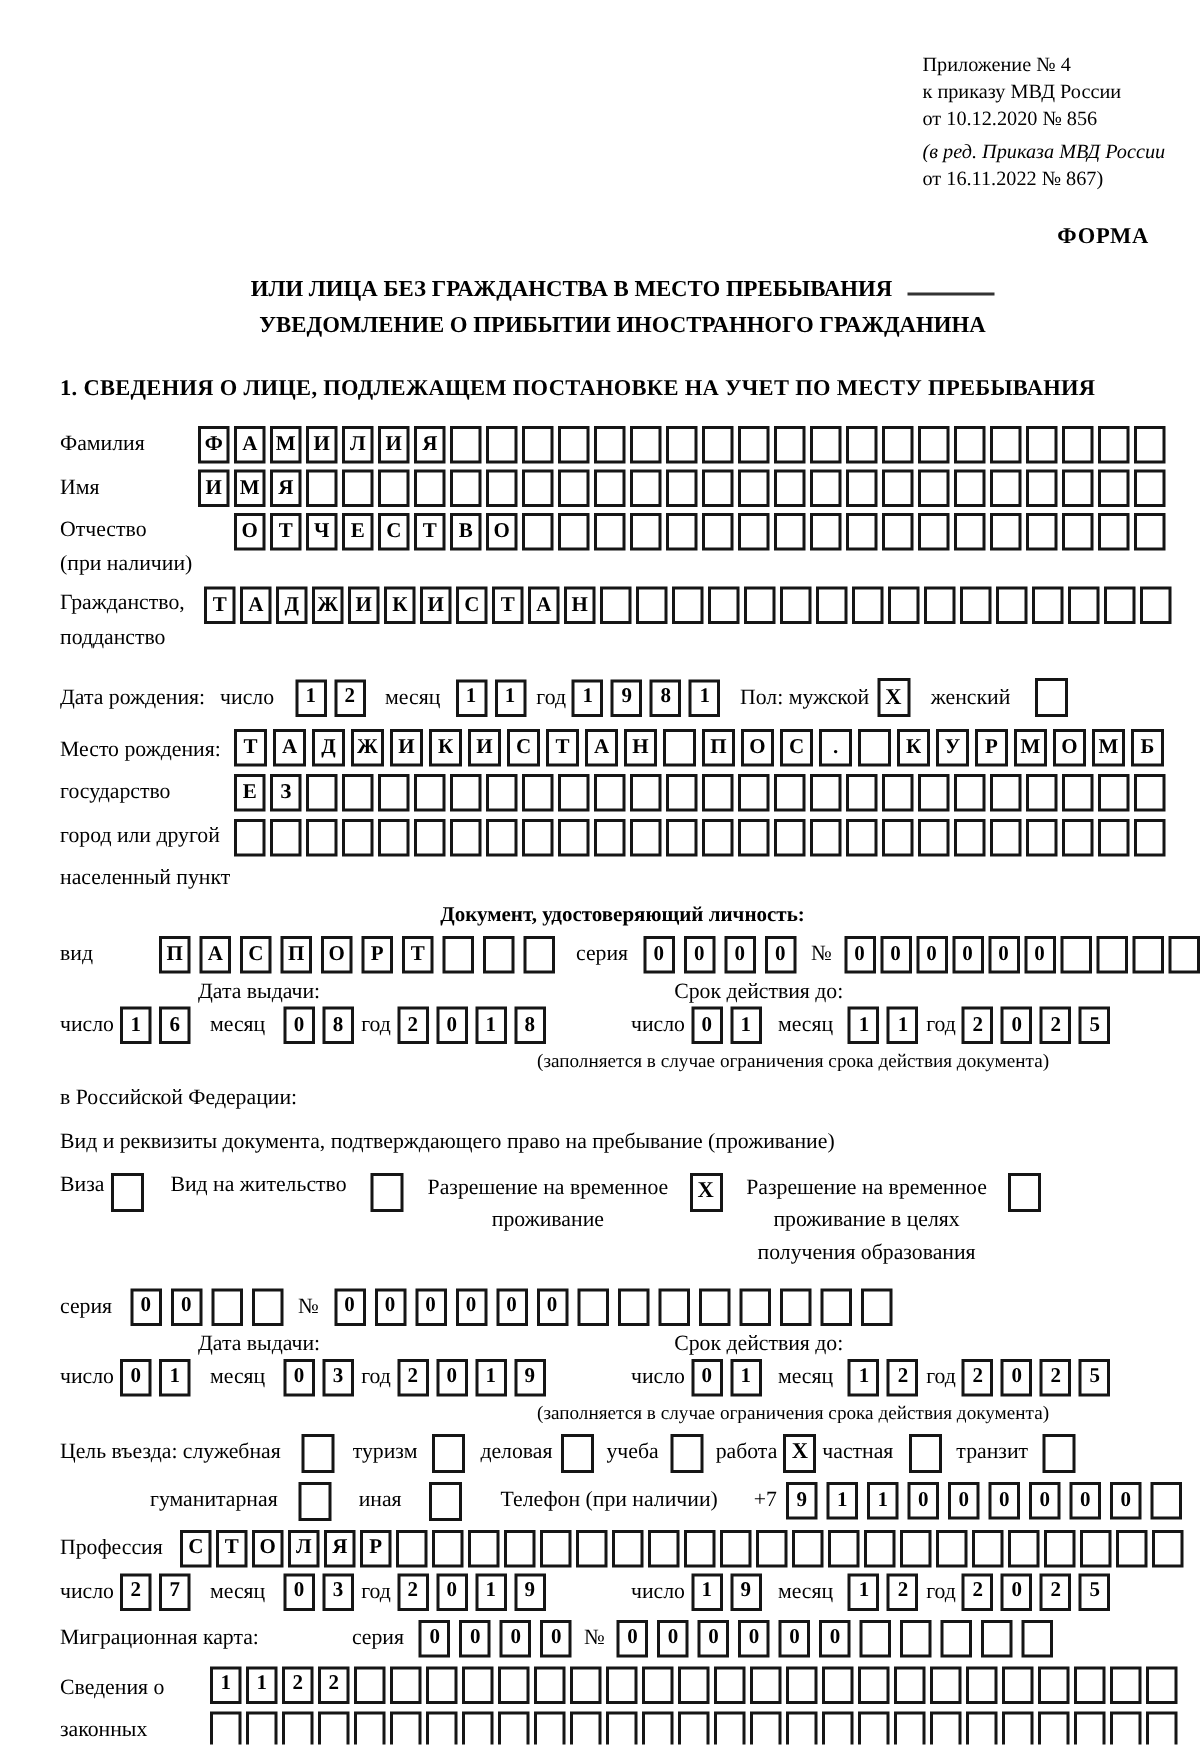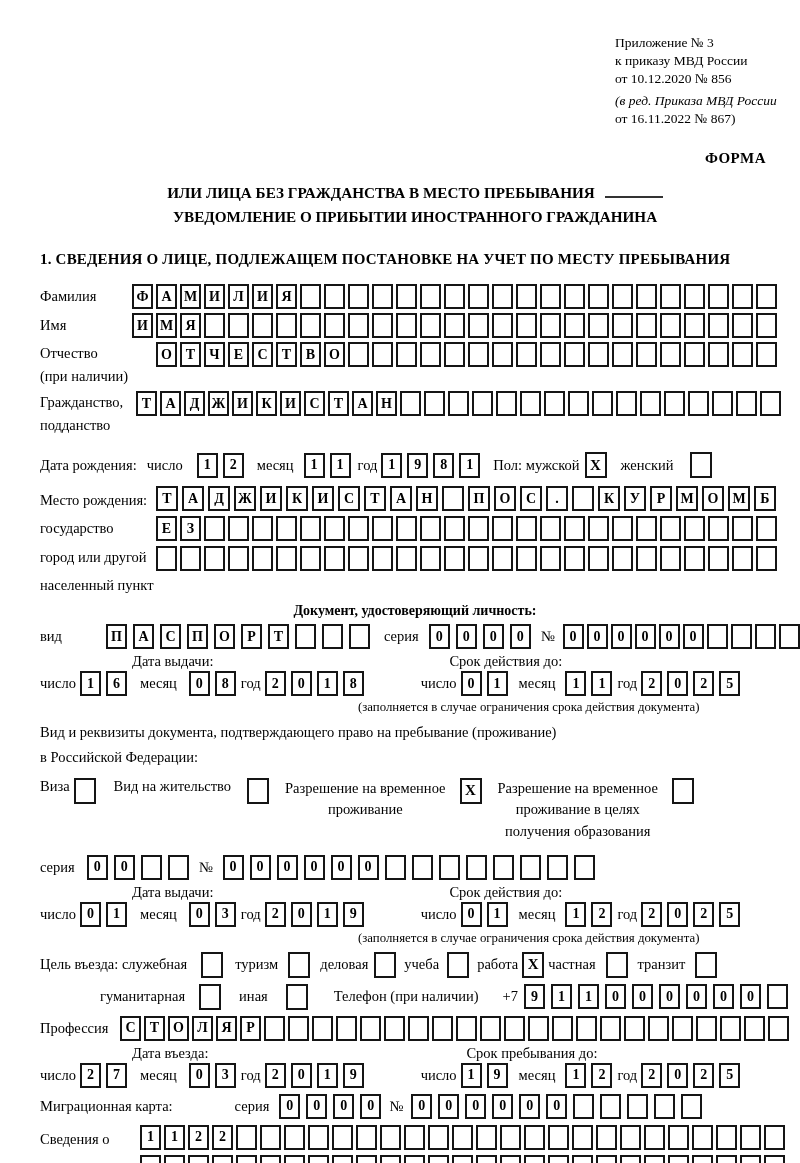--- a/index.html
+++ b/index.html
@@ -45,21 +45,21 @@
   .intro { font-size:14.5px; line-height:1.6; margin-top:6px; }
   .chk-text { text-align:center; line-height:1.5; }
   .stack > .cells { margin-bottom:5px; }
 </style>
 </head>
 <body>
 
 <div class="page">
 
   <div class="hdr">
-    <div>Приложение № 3</div>
+    <div>Приложение № 4</div>
     <div>к приказу МВД России</div>
     <div>от 10.12.2020 № 856</div>
     <div class="ed">(в ред. Приказа МВД России</div>
     <div>от 16.11.2022 № 867)</div>
   </div>
 
   <div class="forma">ФОРМА</div>
 
   <div class="title">
     <div><span>ИЛИ ЛИЦА БЕЗ ГРАЖДАНСТВА В МЕСТО ПРЕБЫВАНИЯ</span><span class="u-line"></span></div>
@@ -398,22 +398,22 @@
     <div class="cells dt" style="margin-left:4px">
         <span class="cell">2</span>
         <span class="cell">0</span>
         <span class="cell">2</span>
         <span class="cell">5</span>
       </div>
   </div>
 
   <div class="note" style="margin-left:318px; margin-bottom:6px">(заполняется в случае ограничения срока действия документа)</div>
 
+  <div class="intro" style="margin-top:2px">в Российской Федерации:</div>
   <div class="intro">Вид и реквизиты документа, подтверждающего право на пребывание (проживание)</div>
-  <div class="intro" style="margin-top:2px">в Российской Федерации:</div>
 
   <div class="frow top" style="margin-top:8px">
     <span class="lbl">Виза</span>
     <span class="checkbox" style="margin-left:4px"></span>
     <span class="lbl" style="margin-left:18px">Вид на жительство</span>
     <span class="checkbox" style="margin-left:16px"></span>
     <div class="chk-text" style="margin-left:16px">
       <div>Разрешение на временное</div>
       <div>проживание</div>
     </div>
@@ -562,24 +562,20 @@
         <span class="cell"></span>
         <span class="cell"></span>
         <span class="cell"></span>
         <span class="cell"></span>
         <span class="cell"></span>
         <span class="cell"></span>
         <span class="cell"></span>
       </div>
   </div>
 
-  <div class="frow" style="margin-top:4px; margin-bottom:1px">
-    <span class="lbl" style="margin-left:92px">Дата въезда:</span>
-    <span class="lbl" style="margin-left:258px">Срок пребывания до:</span>
-  </div>
 
   <div class="frow">
     <span class="lbl">число</span>
     <div class="cells dt" style="margin-left:4px">
         <span class="cell">2</span>
         <span class="cell">7</span>
       </div>
     <span class="lbl" style="margin-left:8px">месяц</span>
     <div class="cells dt" style="margin-left:12px">
         <span class="cell">0</span>

